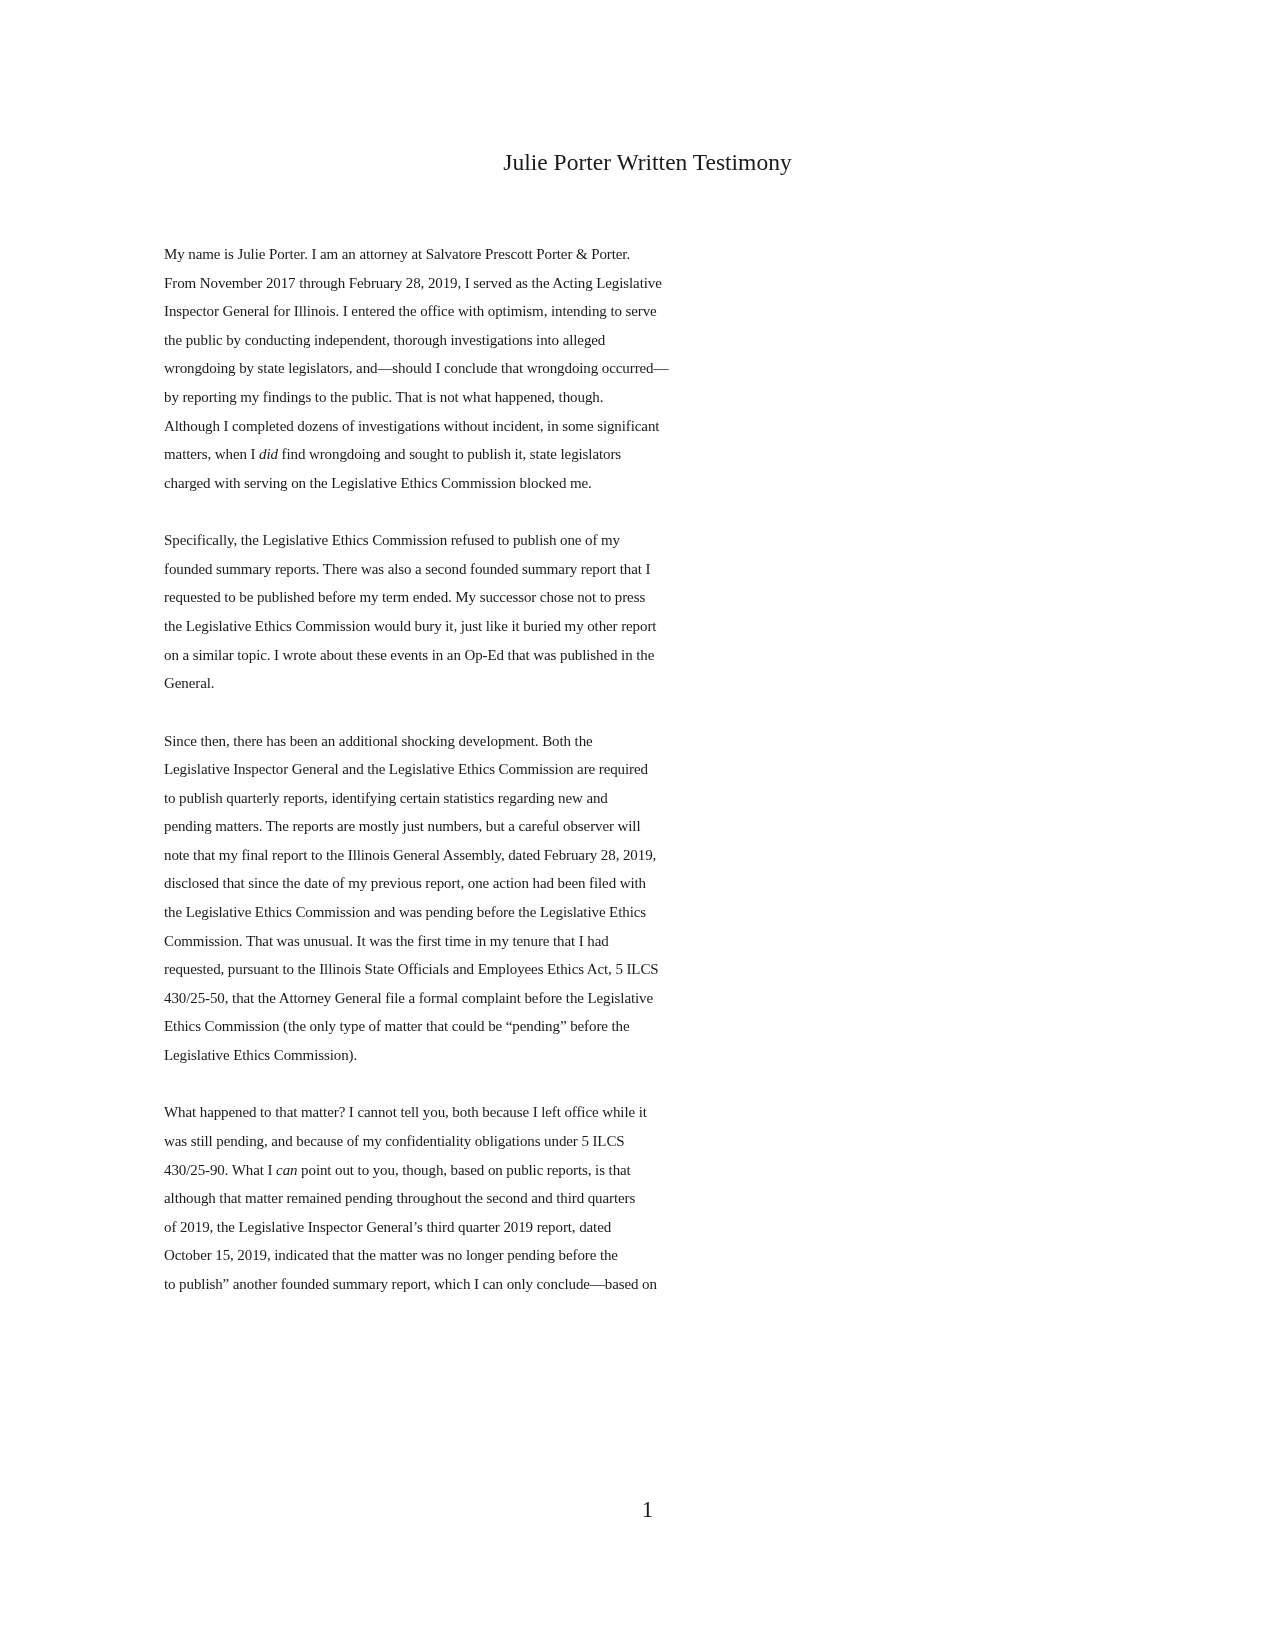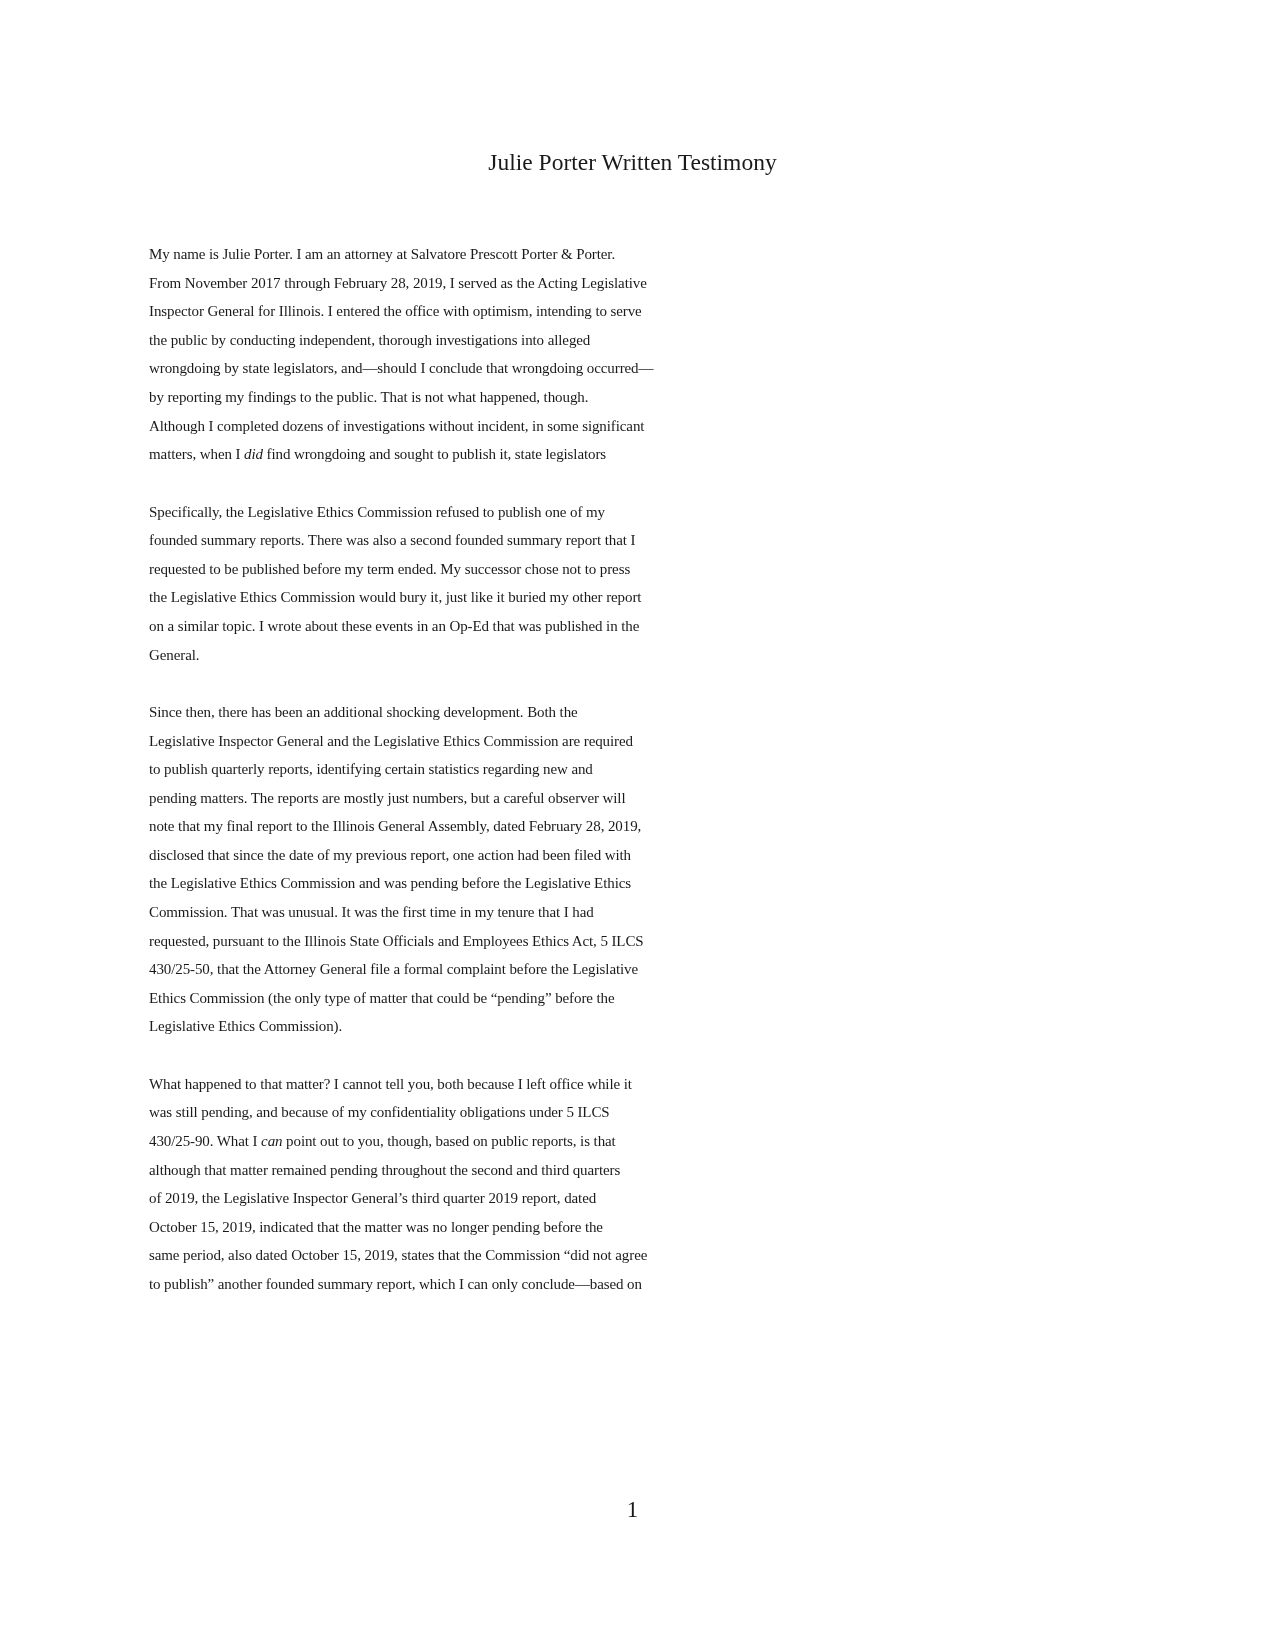--- a/index.html
+++ b/index.html
@@ -10,21 +10,21 @@
     body {
       width: 1265px;
       height: 1638px;
       position: relative;
       overflow: hidden;
       font-family: "Liberation Serif", "DejaVu Serif", serif;
       color: #1a1a1a;
     }
     .page {
       position: absolute;
-      left: 0; top: 0;
+      left: 15px; top: 0;
       width: 1237px;
       height: 1638px;
     }
     .header {
       position: absolute;
       top: 148px;
       left: 0;
       width: 1265px;
       text-align: center;
       font-size: 23.5px;
@@ -68,20 +68,21 @@
   <div class="body-text" id="body-text">
       <div class="para">
         <span class="line"><span>My name is Julie Porter. I am an attorney at Salvatore Prescott Porter &amp; Porter.</span></span>
         <span class="line"><span>From November 2017 through February 28, 2019, I served as the Acting Legislative</span></span>
         <span class="line"><span>Inspector General for Illinois. I entered the office with optimism, intending to serve</span></span>
         <span class="line"><span>the public by conducting independent, thorough investigations into alleged</span></span>
         <span class="line"><span>wrongdoing by state legislators, and—should I conclude that wrongdoing occurred—</span></span>
         <span class="line"><span>by reporting my findings to the public. That is not what happened, though.</span></span>
         <span class="line"><span>Although I completed dozens of investigations without incident, in some significant</span></span>
         <span class="line"><span>matters, when I </span><i>did</i><span> find wrongdoing and sought to publish it, state legislators</span></span>
+        <span class="line"><span>charged with serving on the Legislative Ethics Commission blocked me.</span></span>
       </div>
       <div class="para">
         <span class="line"><span>Specifically, the Legislative Ethics Commission refused to publish one of my</span></span>
         <span class="line"><span>founded summary reports. There was also a second founded summary report that I</span></span>
         <span class="line"><span>requested to be published before my term ended. My successor chose not to press</span></span>
         <span class="line"><span>the Legislative Ethics Commission would bury it, just like it buried my other report</span></span>
         <span class="line"><span>on a similar topic. I wrote about these events in an Op-Ed that was published in the</span></span>
         <span class="line"><span>General.</span></span>
       </div>
       <div class="para">
@@ -98,19 +99,18 @@
         <span class="line"><span>Ethics Commission (the only type of matter that could be “pending” before the</span></span>
         <span class="line"><span>Legislative Ethics Commission).</span></span>
       </div>
       <div class="para">
         <span class="line"><span>What happened to that matter? I cannot tell you, both because I left office while it</span></span>
         <span class="line"><span>was still pending, and because of my confidentiality obligations under 5 ILCS</span></span>
         <span class="line"><span>430/25-90. What I </span><i>can</i><span> point out to you, though, based on public reports, is that</span></span>
         <span class="line"><span>although that matter remained pending throughout the second and third quarters</span></span>
         <span class="line"><span>of 2019, the Legislative Inspector General’s third quarter 2019 report, dated</span></span>
         <span class="line"><span>October 15, 2019, indicated that the matter was no longer pending before the</span></span>
-        <span class="line"><span>same period, also dated October 15, 2019, states that the Commission “did not agree</span></span>
         <span class="line"><span>to publish” another founded summary report, which I can only conclude—based on</span></span>
       </div>
     </div>
 
   <div class="page-number">1</div>
 </div>
 
 </body></html>

